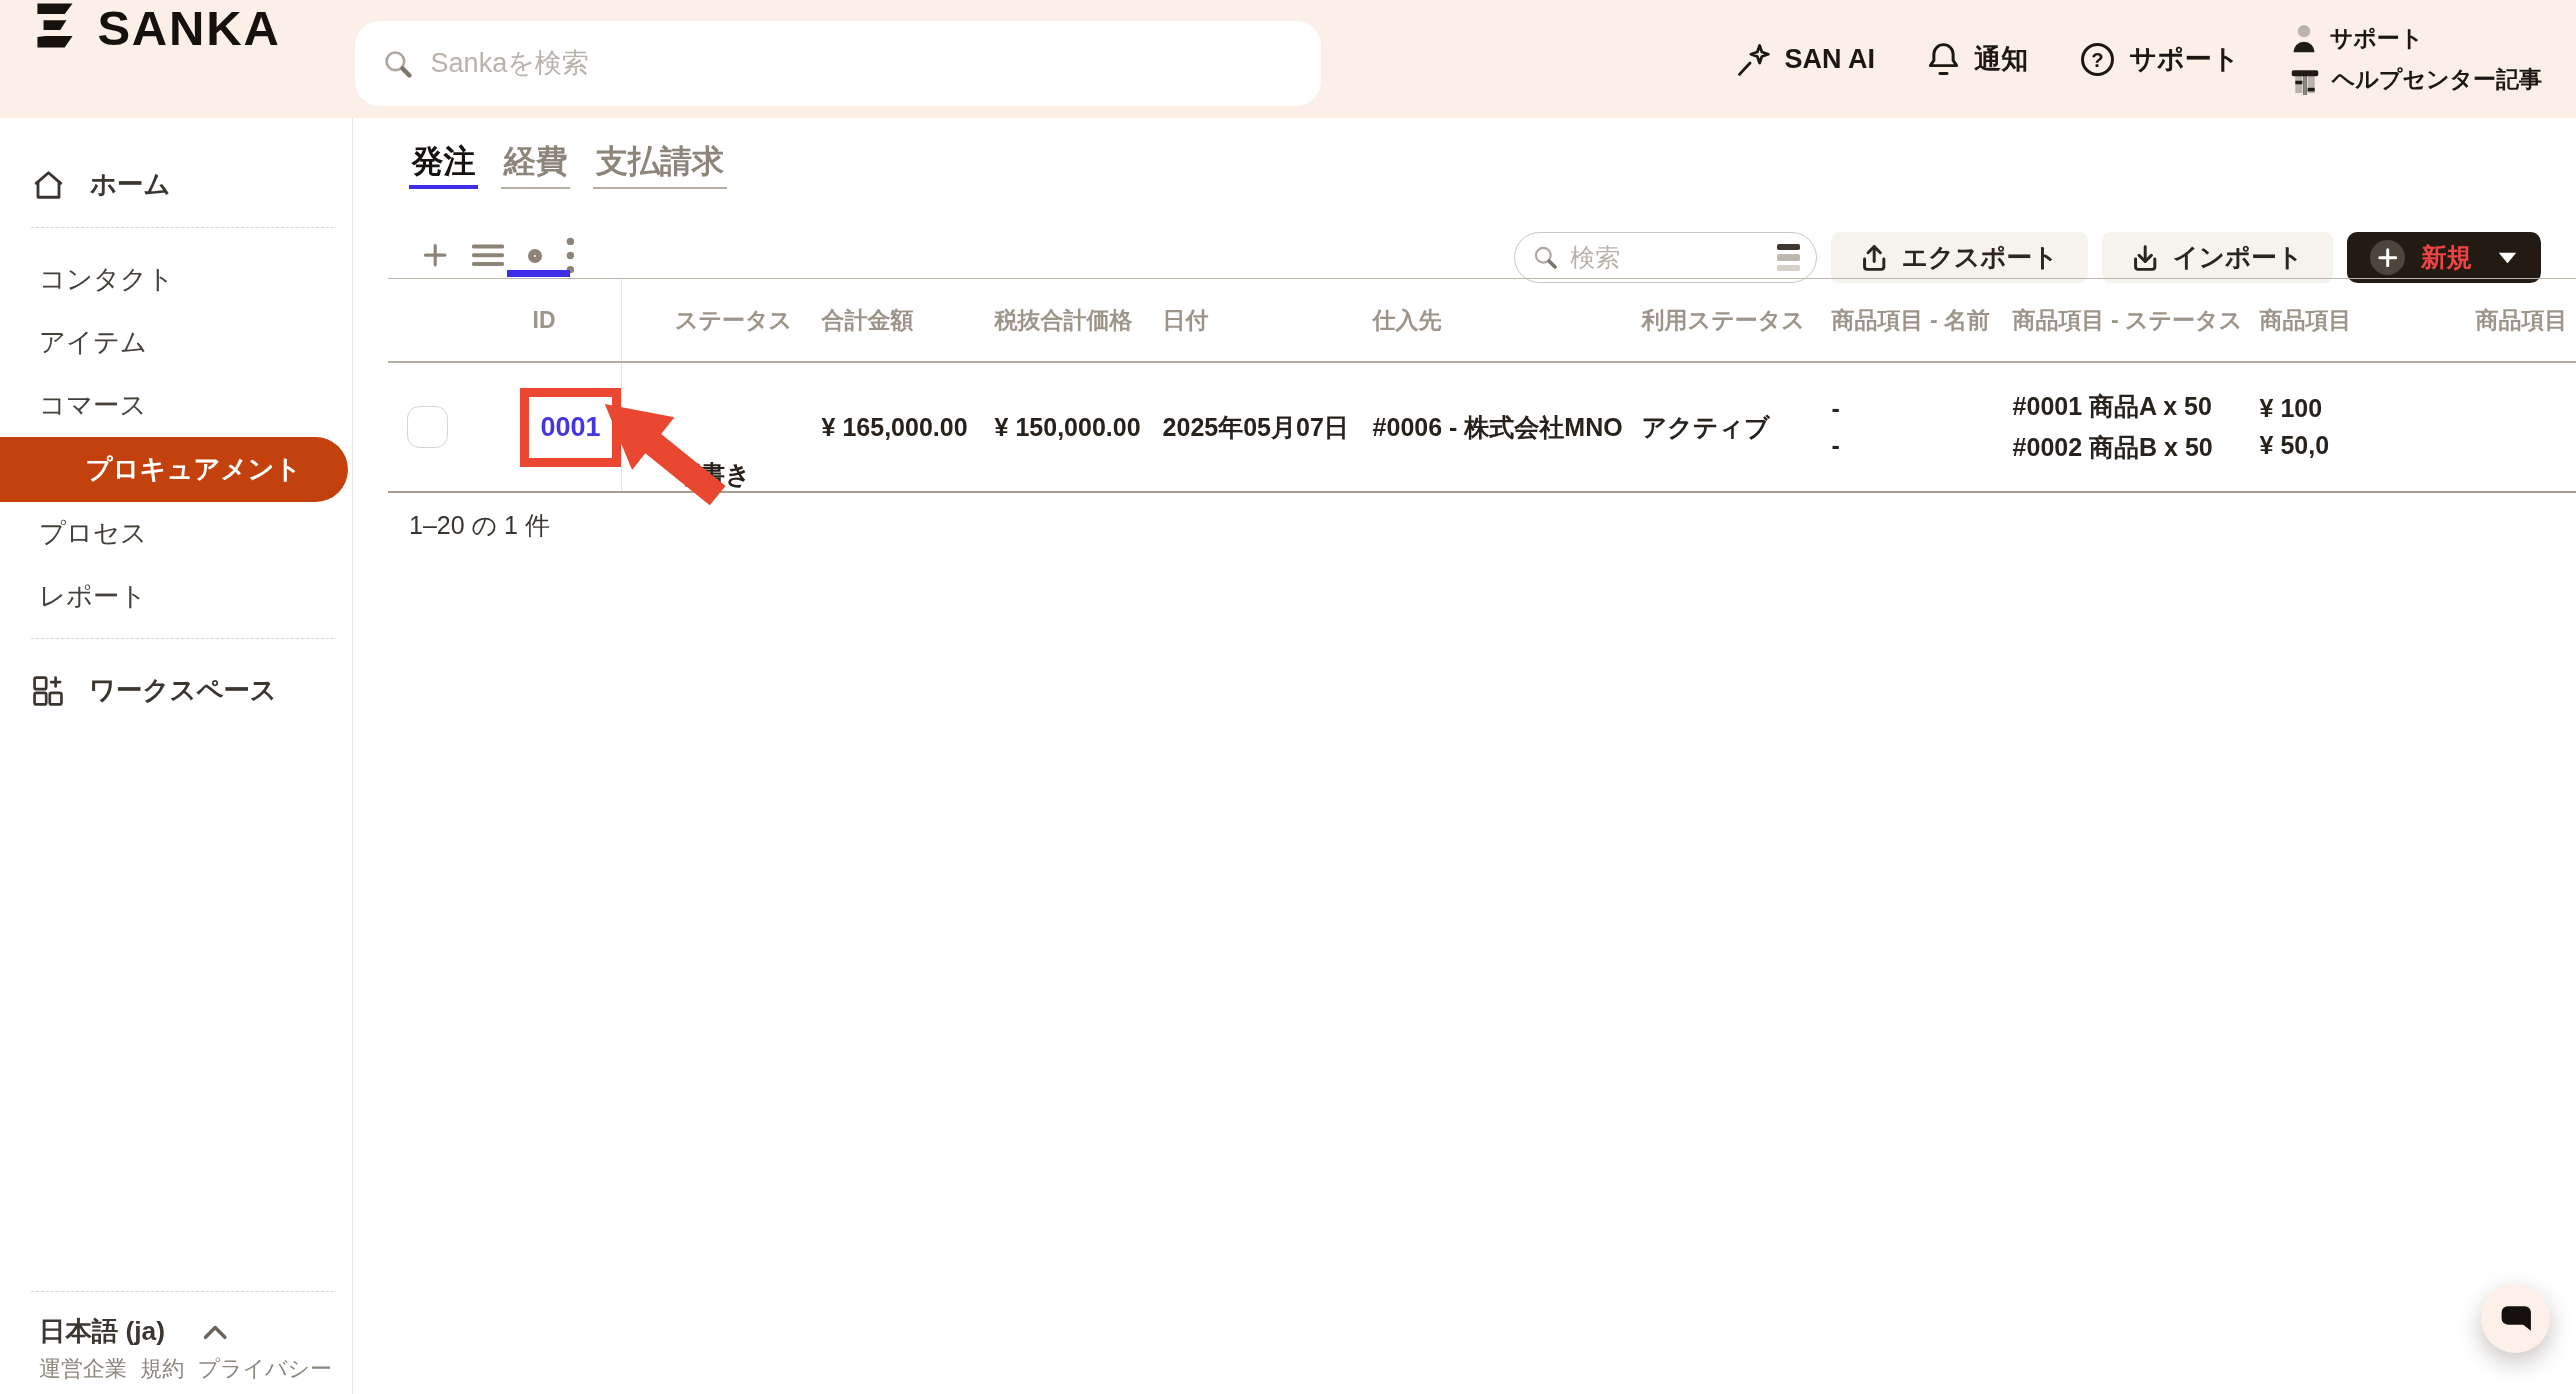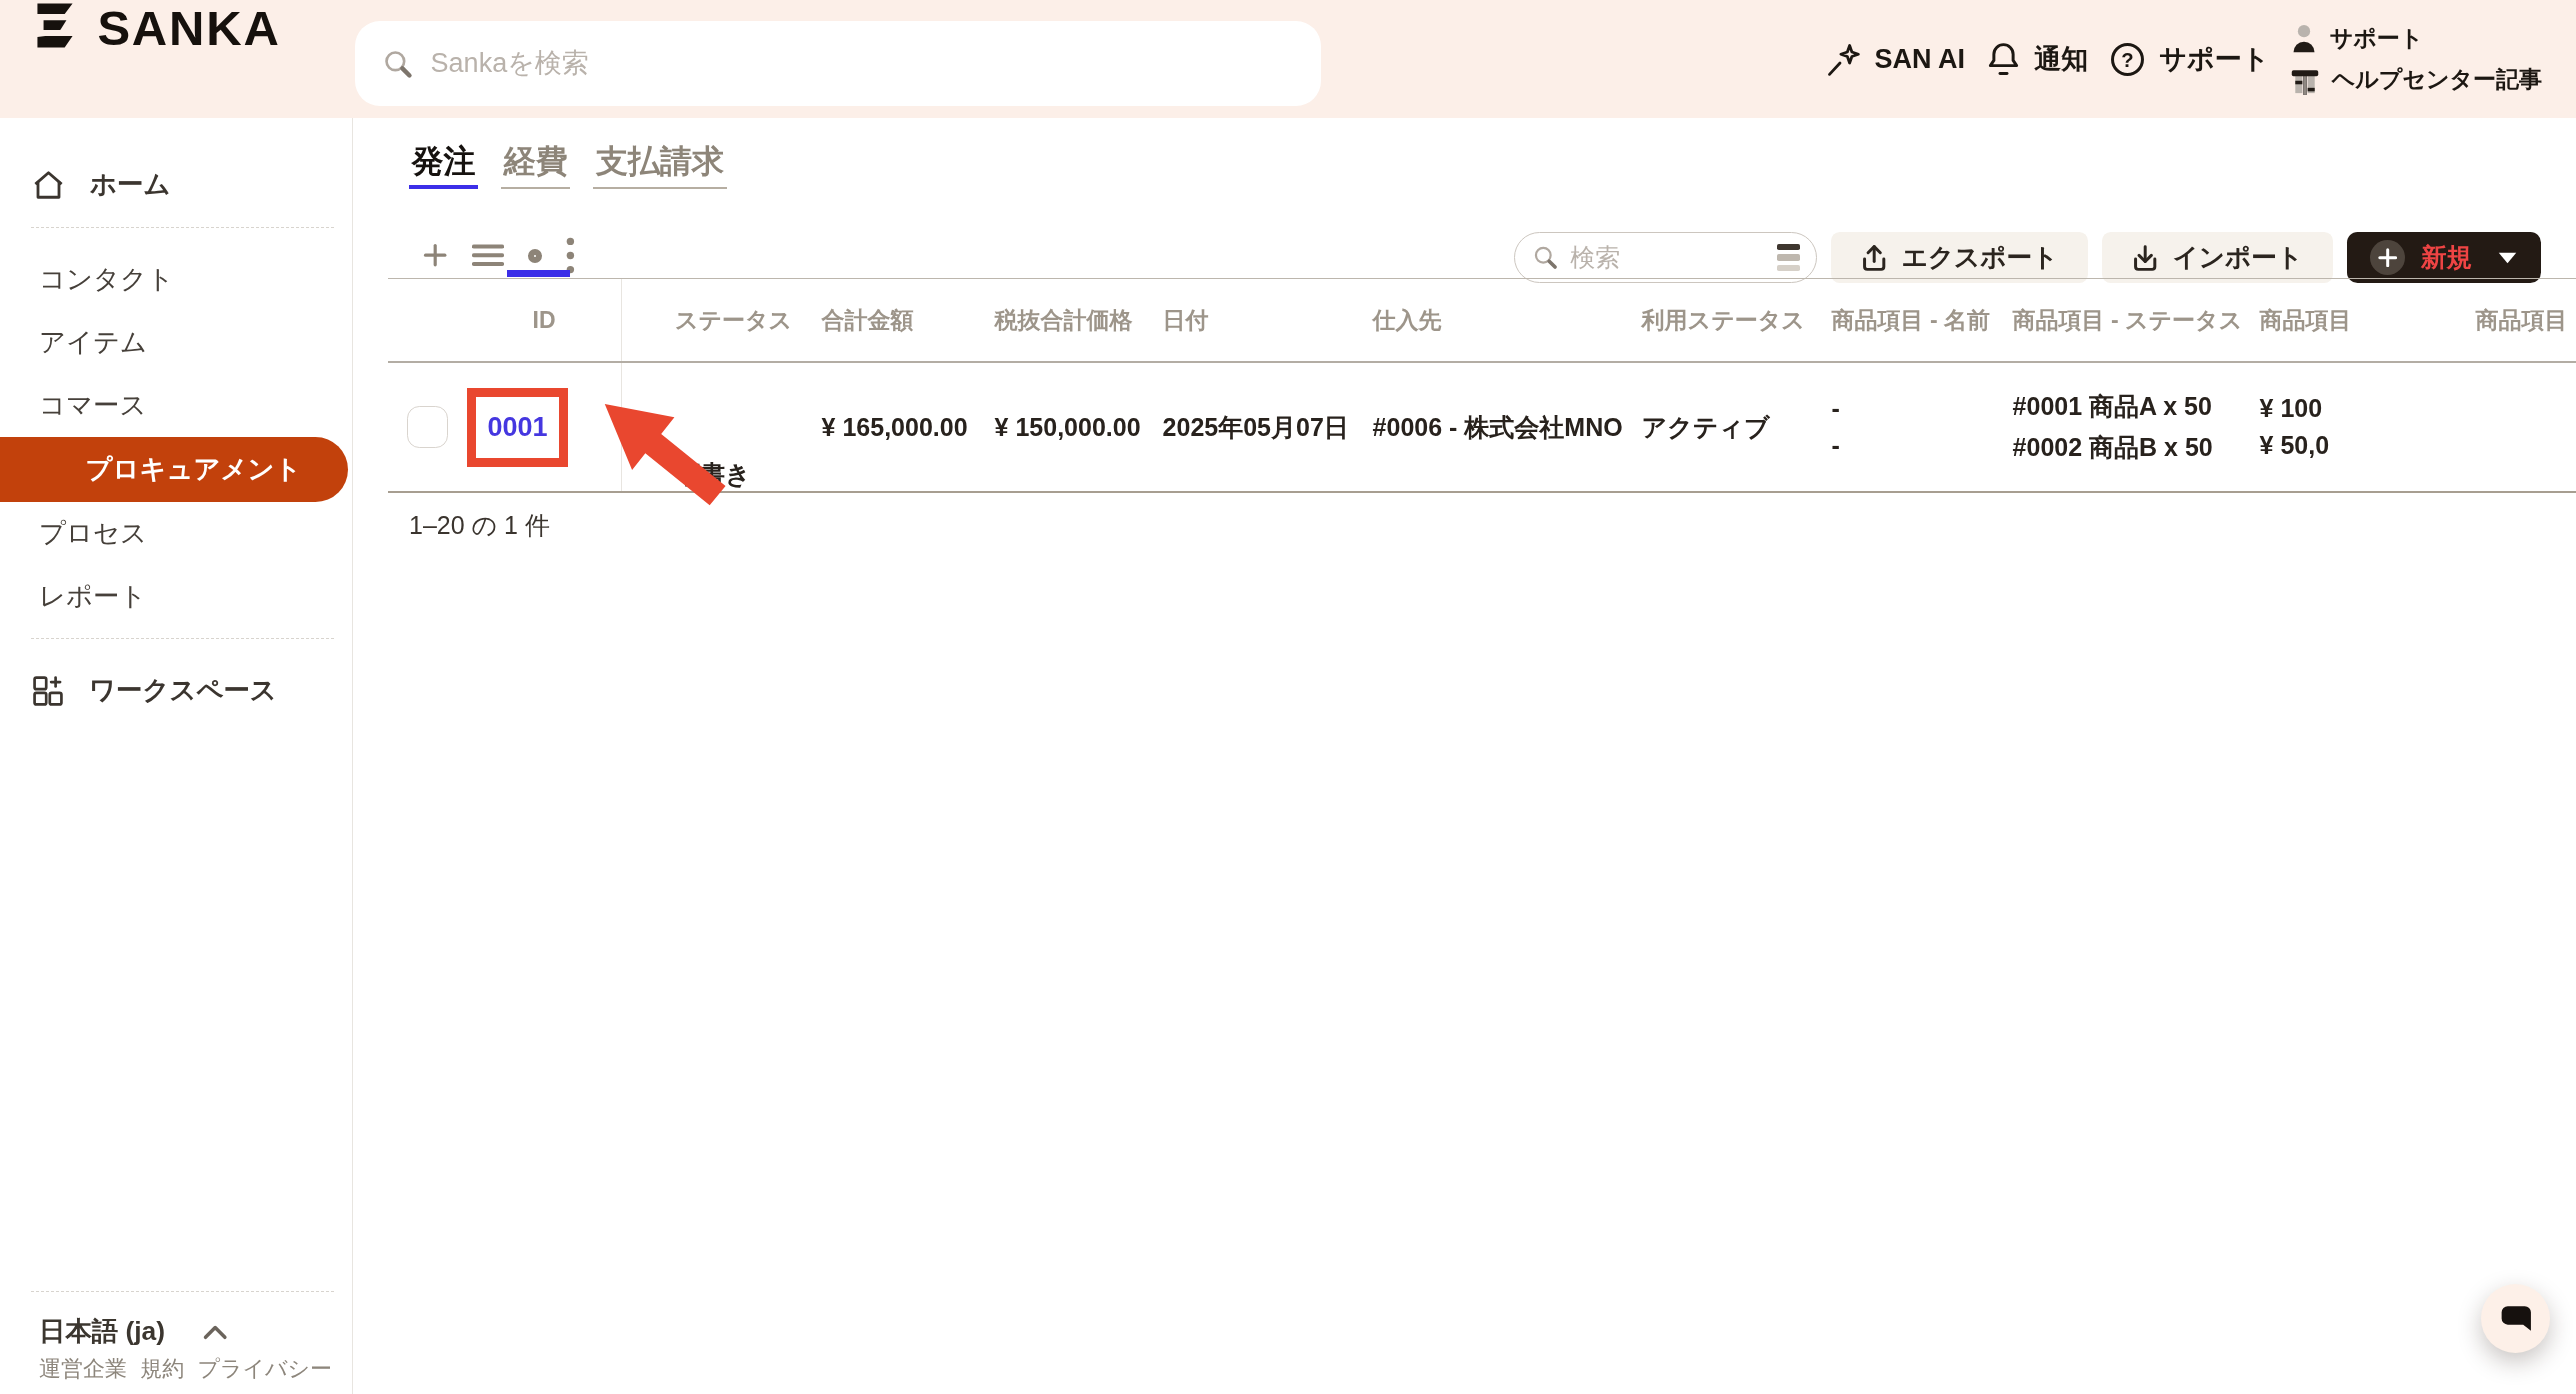--- a/index.html
+++ b/index.html
@@ -13,21 +13,21 @@
 
   
   .topbar { position:absolute; left:0; top:0; width:100%; height:118px; background:#fcefe8; z-index:2; }
   .logo { position:absolute; left:32px; top:0; height:118px; display:flex; gap:19.4px; cursor:pointer; }
   .logo-text { font-size:49px; font-weight:800; letter-spacing:1.8px; color:#16110d; }
   .top-search { position:absolute; left:355px; top:21px; width:966px; height:85px; background:#fff; border-radius:25px;
     display:flex; align-items:center; padding:0 28px; gap:17.6px; }
   .top-search input { flex:1; border:none; outline:none; background:transparent; font-size:27px; color:#3a342e;
     font-family:inherit; }
   .top-search input::placeholder { color:#b9b2ab; }
-  .topnav { position:absolute; right:34px; top:0; height:118px; display:flex; align-items:center; gap:21px; }
+  .topnav { position:absolute; right:34px; top:0; height:118px; display:flex; align-items:center; gap:51px; }
   .topnav-item { display:flex; align-items:center; gap:13.2px; font-size:27px; font-weight:700; color:#1c1712; cursor:pointer; white-space:nowrap; }
   .account { display:flex; flex-direction:column; justify-content:center; gap:3.5px; }
   .account-row { display:flex; align-items:center; gap:11.5px; height:37px; font-size:23px; font-weight:700; color:#1c1712; cursor:pointer; white-space:nowrap; }
 
   
   .sidebar { position:absolute; left:0; top:118px; bottom:0; width:353px; background:#fff; border-right:0.9px solid #e8e5e0; padding-top:35px; z-index:1; }
   .side-item { height:63px; display:flex; align-items:center; padding-left:39px; font-size:26.4px; font-weight:500; color:#46403a; cursor:pointer; white-space:nowrap; }
   .side-item.with-icon { padding-left:31px; gap:24px; font-weight:600; color:#3b352f; }
   .side-item.active { height:65px; width:348px; background:#c2410c; color:#ffffff; border-radius:0 33px 33px 0; font-weight:600;justify-content:center; }
   .side-divider { border-top:1.8px dashed #d8d4ce; margin:10.6px 17.6px 20px 31px; }
@@ -66,21 +66,21 @@
   .table { position:absolute; left:35px; top:160px; width:2252px; border-top:1.8px solid #bcb6ad; }
   .thead, .trow { display:grid; grid-template-columns:79px 155px 189px 173px 168px 210px 269px 190px 181px 247px 216px 176px; }
   .thead { height:84px; border-bottom:2.6px solid #b3ada4; }
   .th { display:flex; align-items:center; padding-left:10.6px; font-size:23px; font-weight:700; color:#9d958a; white-space:nowrap; overflow:hidden; }
   .th-id { justify-content:center; padding-left:0; border-right:0.9px solid #e8e5e0; }
   .th-status { padding-left:53px; }
   .trow { height:130px; border-bottom:2.6px solid #a79e91; cursor:pointer; }
   .td { display:flex; flex-direction:column; justify-content:center; gap:8.8px; padding-left:10.6px; font-size:25px; font-weight:700; color:#28221d; white-space:nowrap; overflow:hidden; }
   .td-check { flex-direction:row; align-items:center; justify-content:center; padding:0; }
   .checkbox { width:41px; height:42px; border:1.8px solid #d9d4ce; border-radius:12.3px; background:#fff; cursor:pointer; }
-  .td-id { flex-direction:row; align-items:center; justify-content:flex-start; padding:0; border-right:0.9px solid #e8e5e0; }
+  .td-id { flex-direction:row; align-items:center; justify-content:flex-end; padding:0; border-right:0.9px solid #e8e5e0; }
   .red-box { display:inline-flex; align-items:center; justify-content:center; border:9.7px solid #e9472f; padding:15px 11.5px; }
   .id-link { color:#4537e0; font-size:27px; font-weight:700; cursor:pointer; }
   .td-status { padding-left:53px;justify-content:flex-end; }
 
   .pagination { position:absolute; left:56px; top:391px; font-size:25px; font-weight:500; color:#3a342e; }
 
   
   .arrow-overlay { position:absolute; left:0; top:0; pointer-events:none; z-index:6; }
   .chat-btn { position:absolute; left:2481px; top:1284px; width:69px; height:69px; border-radius:50%; background:#fdf0e8;
     box-shadow:0 8.8px 23px rgba(40,25,15,.25); display:flex; align-items:center; justify-content:center; cursor:pointer; z-index:6; }

